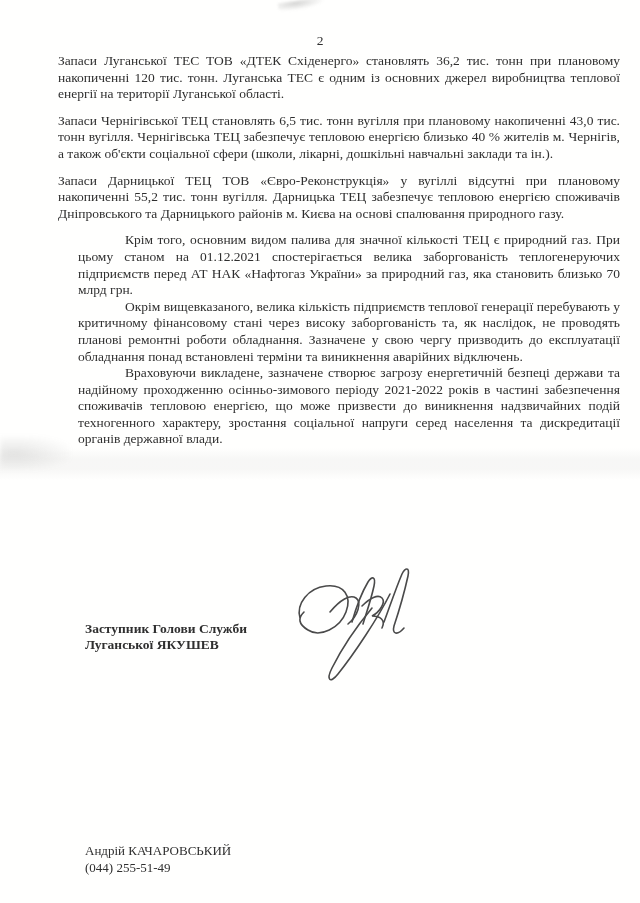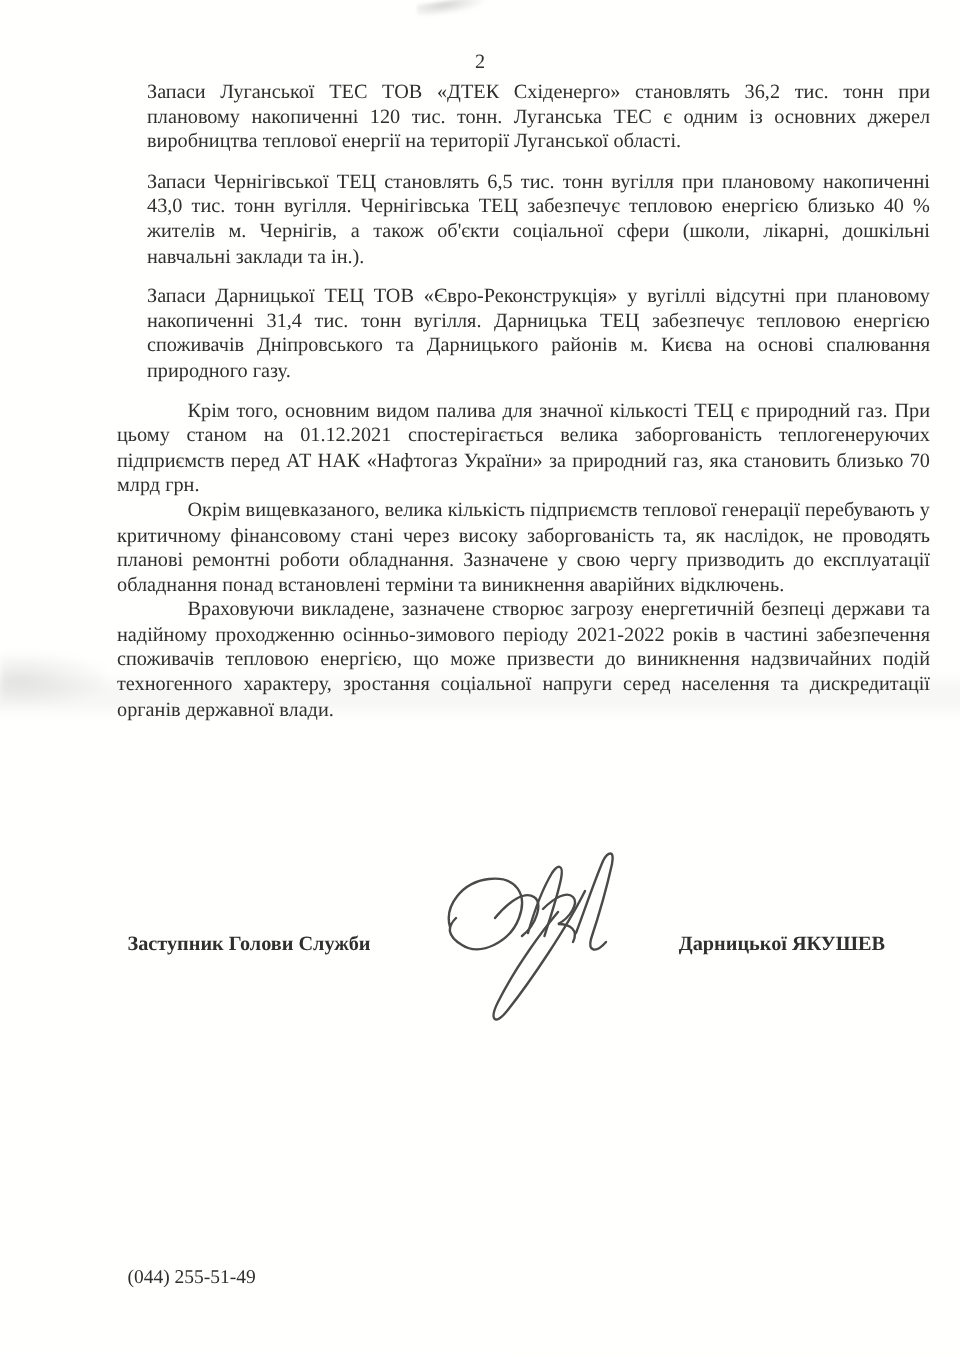--- a/index.html
+++ b/index.html
@@ -55,38 +55,39 @@
     left: 0;
     right: 0;
     font-size: 13.5px;
     line-height: 16.6px;
     text-align: justify;
   }
   .content p {
     margin: 0 20px 0 78px;
   }
   .content p.block {
-    margin-left: 98px;
+    margin-left: 58px;
     margin-bottom: 10px;
     text-indent: 0;
   }
   .content p.body {
     text-indent: 47px;
     margin-bottom: 0;
   }
   .sig-row {
     position: absolute;
     top: 621px;
     left: 85px;
     right: 50px;
     display: flex;
     justify-content: space-between;
     align-items: flex-start;
     font-size: 13.5px;
     font-weight: bold;
+    flex-direction: column;
   }
   .signature-scribble {
     position: absolute;
     left: 286px;
     top: 566px;
     width: 142px;
     height: 126px;
   }
   .footer-contact {
     position: absolute;
@@ -103,39 +104,40 @@
 
   <div class="smudge-top"></div>
   <div class="smudge-left"></div>
   <div class="scan-band"></div>
 
   <div class="page-number">2</div>
 
   <div class="content">
     <p class="block">Запаси Луганської ТЕС ТОВ «ДТЕК Східенерго» становлять 36,2 тис. тонн при плановому накопиченні 120 тис. тонн. Луганська ТЕС є одним із основних джерел виробництва теплової енергії на території Луганської області.</p>
     <p class="block">Запаси Чернігівської ТЕЦ становлять 6,5 тис. тонн вугілля при плановому накопиченні 43,0 тис. тонн вугілля. Чернігівська ТЕЦ забезпечує тепловою енергією близько 40 % жителів м. Чернігів, а також об'єкти соціальної сфери (школи, лікарні, дошкільні навчальні заклади та ін.).</p>
-    <p class="block">Запаси Дарницької ТЕЦ ТОВ «Євро-Реконструкція» у вугіллі відсутні при плановому накопиченні 31,4 тис. тонн вугілля. Дарницька ТЕЦ забезпечує тепловою енергією споживачів Дніпровського та Дарницького районів м. Києва на основі спалювання природного газу.</p>
+    <p class="block">Запаси Дарницької ТЕЦ ТОВ «Євро-Реконструкція» у вугіллі відсутні при плановому накопиченні 55,2 тис. тонн вугілля. Дарницька ТЕЦ забезпечує тепловою енергією споживачів Дніпровського та Дарницького районів м. Києва на основі спалювання природного газу.</p>
     <p class="body">Крім того, основним видом палива для значної кількості ТЕЦ є природний газ. При цьому станом на 01.12.2021 спостерігається велика заборгованість теплогенеруючих підприємств перед АТ НАК «Нафтогаз України» за природний газ, яка становить близько 70 млрд грн.</p>
     <p class="body">Окрім вищевказаного, велика кількість підприємств теплової генерації перебувають у критичному фінансовому стані через високу заборгованість та, як наслідок, не проводять планові ремонтні роботи обладнання. Зазначене у свою чергу призводить до експлуатації обладнання понад встановлені терміни та виникнення аварійних відключень.</p>
     <p class="body">Враховуючи викладене, зазначене створює загрозу енергетичній безпеці держави та надійному проходженню осінньо-зимового періоду 2021-2022 років в частині забезпечення споживачів тепловою енергією, що може призвести до виникнення надзвичайних подій техногенного характеру, зростання соціальної напруги серед населення та дискредитації органів державної влади.</p>
   </div>
 
   <svg class="signature-scribble" viewBox="0 0 142 126" fill="none" xmlns="http://www.w3.org/2000/svg">
     <g stroke="#4a4a4a" stroke-width="1.6" stroke-linecap="round" fill="none">
       <path d="M14,52 C10,38 22,22 40,20 C58,18 66,30 60,46 C54,62 34,72 22,64 C12,58 12,52 18,46"></path>
       <path d="M44,46 C54,34 64,28 70,32 C76,36 72,50 62,58"></path>
       <path d="M66,56 C70,42 76,26 82,16 C86,10 90,10 88,20 C85,34 80,48 77,58"></path>
       <path d="M76,40 C84,32 92,28 96,32 C100,36 94,46 86,50 C94,50 100,54 96,62"></path>
       <path d="M98,56 C104,40 110,22 116,8 C119,2 124,0 122,10 C118,28 112,48 108,60 C106,68 111,70 118,62"></path>
       <path d="M104,28 C92,52 68,88 52,108 C44,118 40,114 46,102 C58,78 76,54 86,42"></path>
     </g>
   </svg>
 
   <div class="sig-row">
     <span>Заступник Голови Служби</span>
-    <span>Дарницької ЯКУШЕВ</span>
+    <span>Луганської ЯКУШЕВ</span>
   </div>
 
   <div class="footer-contact">
+    <div>Андрій КАЧАРОВСЬКИЙ</div>
     <div>(044) 255-51-49</div>
   </div>
 
 </div>
 
 </body></html>

